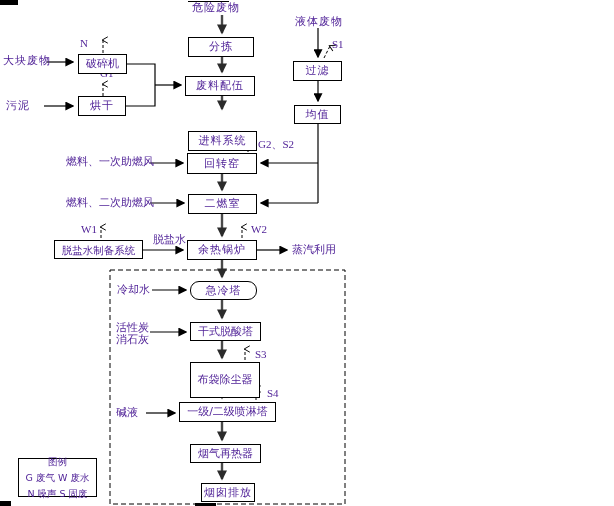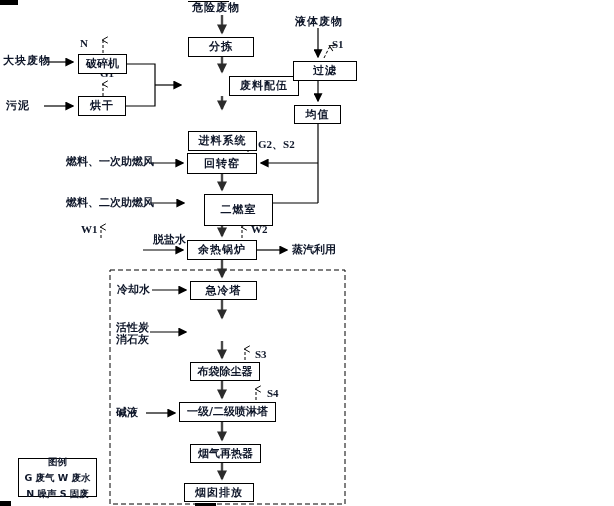--- a/index.html
+++ b/index.html
@@ -1,18 +1,18 @@
 <!DOCTYPE html>
 <html><head>
 <meta charset="utf-8">
 <style>
   html,body{margin:0;padding:0;background:#fff;}
   #stage{
     position:relative;width:614px;height:506px;background:#ffffff;
-    font-family:"DejaVu Sans",sans-serif;color:#0f172a;overflow:hidden;font-weight:bold;
+    font-family:"DejaVu Sans",sans-serif;color:#4c1d95;overflow:hidden;
   }
   #wires{position:absolute;left:0;top:0;width:614px;height:506px;}
   .box{
     position:absolute;box-sizing:border-box;border:1px solid #000;background:#fff;
     display:flex;align-items:center;justify-content:center;
     font-size:11px;line-height:12px;white-space:nowrap;letter-spacing:1px;
   }
   .lbl{
     position:absolute;font-size:11px;line-height:12px;white-space:nowrap;letter-spacing:1px;
   }
@@ -116,35 +116,37 @@
   <div class="mk" style="left:80px;top:38px;">N</div>
   <div class="mk" style="left:64px;top:68px;margin-left:36px;">G1</div>
   <div class="mk" style="left:332px;top:39px;">S1</div>
   <div class="mk" style="left:258px;top:139px;">G2、S2</div>
   <div class="mk" style="left:81px;top:224px;text-align:center;">W1</div>
   <div class="mk" style="left:251px;top:224px;">W2</div>
   <div class="mk" style="left:255px;top:349px;">S3</div>
   <div class="mk" style="left:267px;top:388px;">S4</div>
 
   <div class="box" style="left:188px;top:37px;width:66px;height:20px;">分拣</div>
-  <div class="box" style="left:185px;top:76px;width:70px;height:20px;margin-left:44px;">废料配伍</div>
+  <div class="box" style="left:185px;top:76px;width:70px;height:20px;">废料配伍</div>
   <div class="box" style="left:188px;top:113px;width:69px;height:20px;margin-top:18px;">进料系统</div>
   <div class="box" style="left:187px;top:153px;width:70px;height:21px;">回转窑</div>
-  <div class="box" style="left:204px;top:194px;width:69px;height:32px;">二燃室</div>
+  <div class="box" style="left:188px;top:194px;width:69px;height:20px;">二燃室</div>
   <div class="box" style="left:187px;top:240px;width:70px;height:20px;">余热锅炉</div>
-  <div class="box" style="left:190px;top:281px;width:67px;height:19px;">急冷塔</div>
-  <div class="box" style="left:190px;top:362px;width:70px;height:19px;letter-spacing:0;">布袋除尘器</div>
+  <div class="box" style="left:190px;top:281px;width:67px;height:19px;border-radius:9px;">急冷塔</div>
+  <div class="box" style="left:190px;top:322px;width:71px;height:19px;letter-spacing:0;">干式脱酸塔</div>
+  <div class="box" style="left:190px;top:362px;width:70px;height:36px;letter-spacing:0;">布袋除尘器</div>
   <div class="box" style="left:179px;top:402px;width:97px;height:20px;letter-spacing:0;">一级/二级喷淋塔</div>
   <div class="box" style="left:190px;top:444px;width:71px;height:19px;letter-spacing:0;">烟气再热器</div>
-  <div class="box" style="left:184px;top:483px;width:70px;height:19px;">烟囱排放</div>
+  <div class="box" style="left:201px;top:483px;width:54px;height:19px;">烟囱排放</div>
 
   <div class="box" style="left:78px;top:54px;width:49px;height:20px;letter-spacing:0;">破碎机</div>
   <div class="box" style="left:78px;top:96px;width:48px;height:20px;">烘干</div>
+  <div class="box" style="left:54px;top:240px;width:89px;height:19px;letter-spacing:0;font-size:10.5px;">脱盐水制备系统</div>
 
-  <div class="box" style="left:293px;top:61px;width:64px;height:20px;">过滤</div>
+  <div class="box" style="left:293px;top:61px;width:49px;height:20px;">过滤</div>
   <div class="box" style="left:294px;top:105px;width:47px;height:19px;">均值</div>
 
   <div id="legend">
     <div>图例</div>
     <div>G 废气 W 废水</div>
     <div>N 噪声 S 固废</div>
   </div>
 
   <div class="artifact" style="left:0;top:0;width:18px;height:5px;"></div>
   <div class="artifact" style="left:0;top:501px;width:11px;height:5px;"></div>

